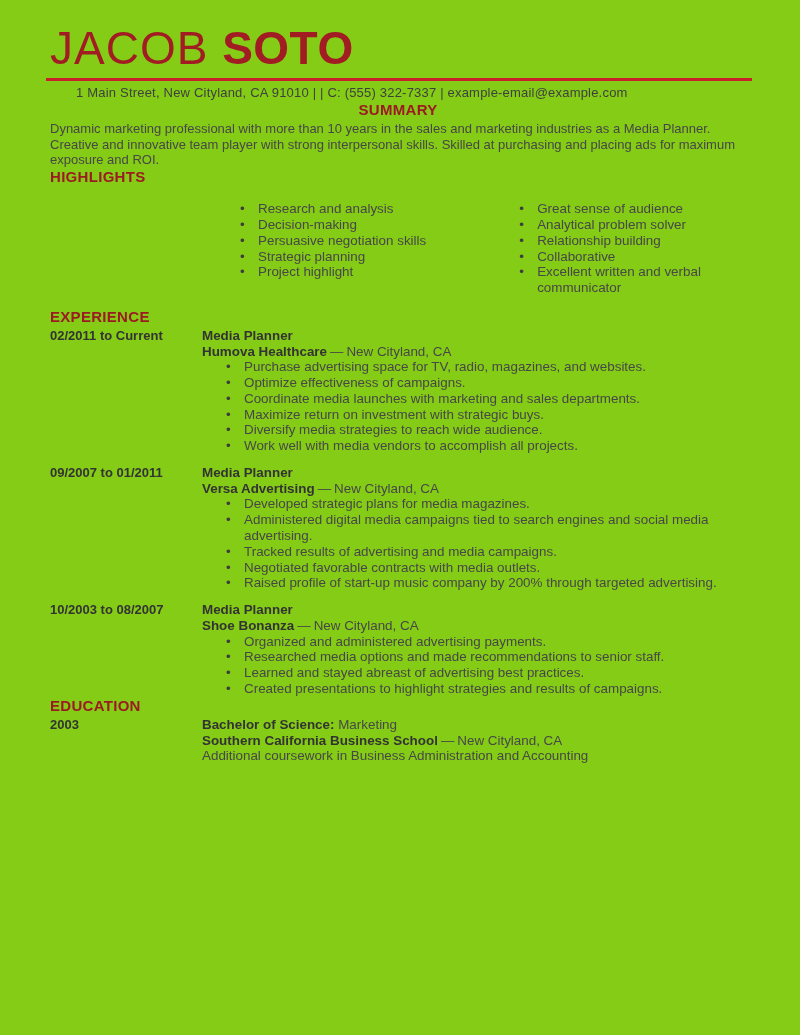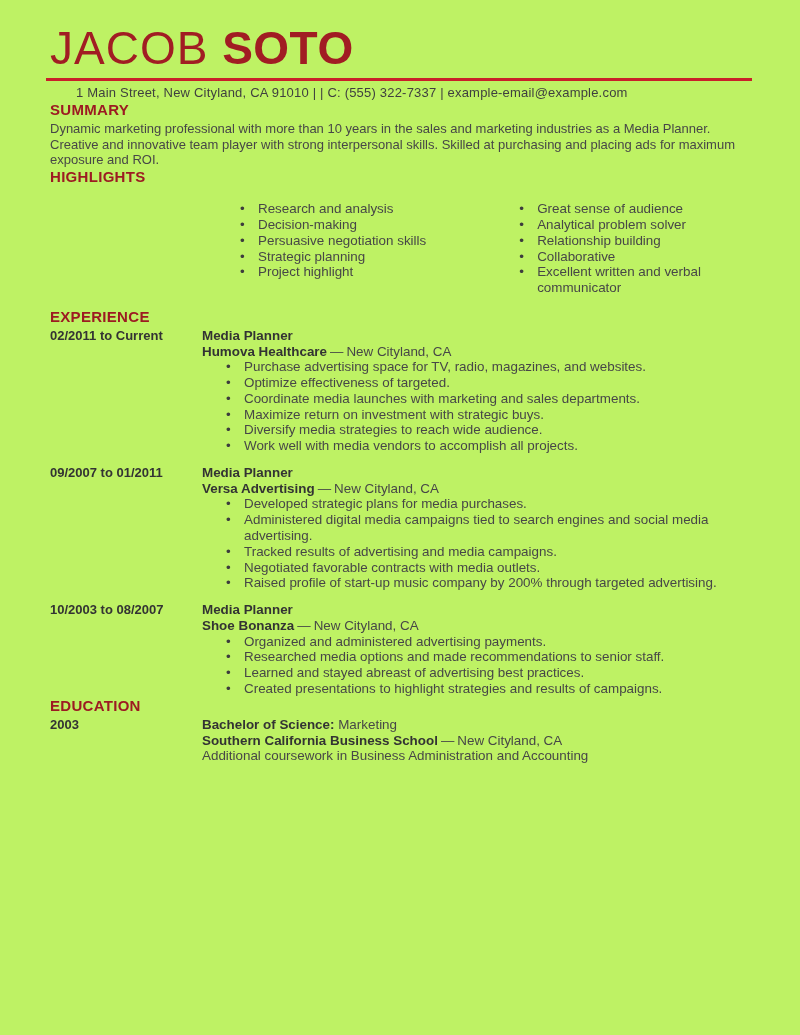--- a/index.html
+++ b/index.html
@@ -1,29 +1,29 @@
 <!DOCTYPE html>
 <html><head>
 <meta charset="utf-8">
 <style>
   html,body{margin:0;padding:0;background:#ffffff;}
   .page{
     width:800px;height:1035px;box-sizing:border-box;
-    padding:24px 54px 0 50px;background:#bef264;overflow:hidden;
+    padding:24px 54px 0 50px;background:#84cc16;overflow:hidden;
     font-family:"Liberation Sans",sans-serif;color:#474747;
   }
   
   h1.name{margin:0;font-size:46px;line-height:48px;color:#a11d23;font-weight:400;letter-spacing:1px;white-space:nowrap;}
   h1.name .last{font-weight:700;letter-spacing:0.5px;}
   .rule{height:3px;background:#c9202a;margin:6px -6px 4px -4px;}
   .contact{font-size:13px;line-height:16px;color:#3f3f3f;letter-spacing:0.2px;margin-left:26px;}
   
   h2.sec{margin:0;font-size:15px;line-height:17px;color:#9c1b22;font-weight:700;letter-spacing:0.3px;}
   
-  .summary-heading{margin-top:14px;}
+  .summary-heading{margin-top:14px;text-align:center;}
   .summary-text{margin:3px 0 0 0;font-size:13px;line-height:15.7px;color:#474747;}
   
   .highlights-heading{margin-top:17px;}
   .hl-cols{display:flex;margin-top:4px;margin-left:162px;}
   .hl-cols ul{margin:12px;padding:0 0 0 16px;list-style:none;width:256px;}
   .hl-cols ul+ul{width:230px;}
   li{font-size:13.4px;line-height:15.8px;color:#474747;position:relative;padding-left:18px;}
   li::before{content:"\2022";position:absolute;left:0;top:0;color:#3d3d3d;}
   
   .experience-heading{margin-top:15px;}
@@ -77,36 +77,36 @@
   <section>
     <h2 class="sec experience-heading">EXPERIENCE</h2>
 
     <div class="row job">
       <div class="dates">02/2011 to Current</div>
       <div class="row-body">
         <div class="job-title">Media Planner</div>
         <div class="job-company"><span class="b">Humova Healthcare</span><span class="dash">—</span><span>New Cityland, CA</span></div>
         <ul>
             <li>Purchase advertising space for TV, radio, magazines, and websites.</li>
-            <li>Optimize effectiveness of targeted.</li>
+            <li>Optimize effectiveness of campaigns.</li>
             <li>Coordinate media launches with marketing and sales departments.</li>
             <li>Maximize return on investment with strategic buys.</li>
             <li>Diversify media strategies to reach wide audience.</li>
             <li>Work well with media vendors to accomplish all projects.</li>
           </ul>
       </div>
     </div>
 
     <div class="row job">
       <div class="dates">09/2007 to 01/2011</div>
       <div class="row-body">
         <div class="job-title">Media Planner</div>
         <div class="job-company"><span class="b">Versa Advertising</span><span class="dash">—</span><span>New Cityland, CA</span></div>
         <ul>
-            <li>Developed strategic plans for media purchases.</li>
+            <li>Developed strategic plans for media magazines.</li>
             <li>Administered digital media campaigns tied to search engines and social media advertising.</li>
             <li>Tracked results of advertising and media campaigns.</li>
             <li>Negotiated favorable contracts with media outlets.</li>
             <li>Raised profile of start-up music company by 200% through targeted advertising.</li>
           </ul>
       </div>
     </div>
 
     <div class="row job">
       <div class="dates">10/2003 to 08/2007</div>

